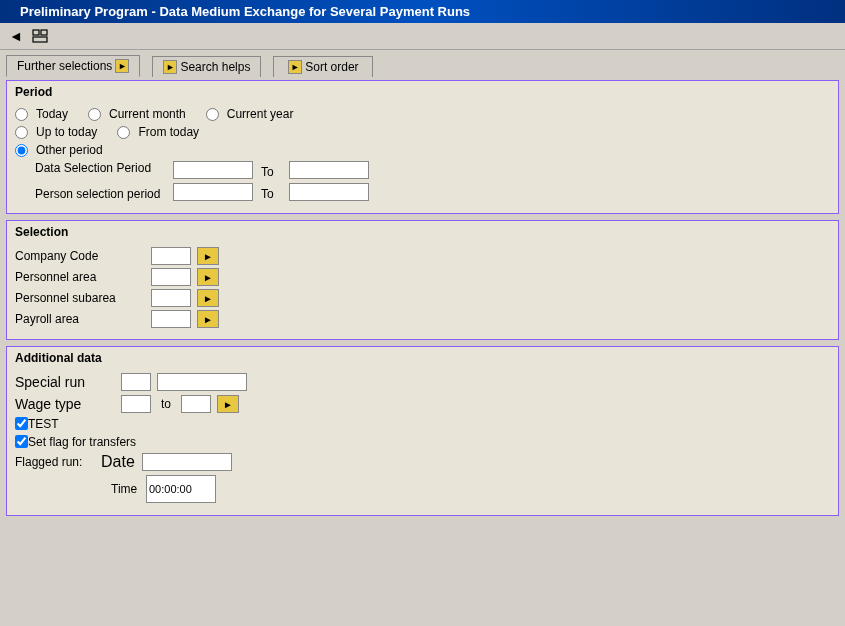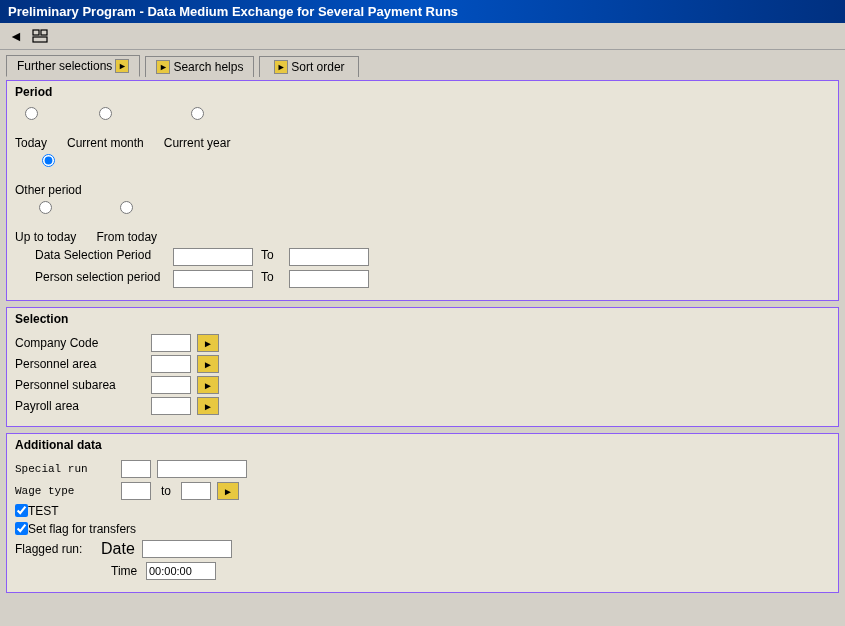--- a/index.html
+++ b/index.html
@@ -7,21 +7,21 @@
       font-family: Arial, Helvetica, sans-serif;
       font-size: 12px;
       background: #d4d0c8;
       color: #000;
     }
     .title-bar {
       background: linear-gradient(to right, #003080, #0050c0, #003080);
       color: #fff;
       font-weight: bold;
       font-size: 13px;
-      padding: 4px 8px;
+      padding: 4px 20px;
       user-select: none;
     }
     .toolbar {
       background: #d4d0c8;
       padding: 3px 6px;
       display: flex;
       align-items: center;
       gap: 4px;
       border-bottom: 1px solid #a0a0a0;
     }
@@ -45,21 +45,21 @@
     }
     .main-content {
       padding: 4px 6px;
       position: relative;
     }
     
     .tabs-row {
       display: flex;
       align-items: center;
       margin-bottom: 4px;
-      gap: 5px;
+      gap: 12px;
     }
     .tab-btn {
       background: #d4d0c8;
       border: 1px solid #888;
       border-bottom: none;
       padding: 3px 10px;
       cursor: pointer;
       font-size: 12px;
       display: flex;
       align-items: center;
@@ -101,28 +101,27 @@
     
     .period-row {
       display: flex;
       align-items: center;
       gap: 20px;
       margin-bottom: 4px;
     }
     .radio-label {
       display: flex;
       align-items: center;
-      gap: 16px;
-      cursor: pointer;
-      flex-direction: column;
+      gap: 8px;
+      cursor: pointer;
     }
     .radio-label input[type="radio"] { margin: 0; }
     .period-fields {
       display: flex;
-      align-items: flex-start;
+      align-items: flex-end;
       gap: 8px;
       margin-bottom: 4px;
       padding-left: 20px;
     }
     .period-fields label {
       min-width: 130px;
       font-size: 12px;
     }
     .period-input {
       width: 80px;
@@ -175,41 +174,40 @@
     }
     
     .add-row {
       display: flex;
       align-items: center;
       gap: 6px;
       margin-bottom: 4px;
     }
     .add-label {
       min-width: 100px;
-      font-size: 11px;
-      font-family: Liberation Mono, monospace;
+      font-size: 14px;
     }
     .add-input {
       height: 18px;
       border: 1px solid #888;
       background: #fff;
       font-size: 11px;
       padding: 1px 2px;
     }
     .add-input-sm { width: 30px; }
     .add-input-lg { width: 90px; }
     .checkbox-row {
       display: flex;
       align-items: flex-start;
       gap: 0;
       margin-bottom: 4px;
     }
     .time-input {
       width: 70px;
-      height: 18px;
+      height: 28px;
       border: 1px solid #888;
       background: #fff;
       font-size: 11px;
       padding: 1px 2px;
     }
     .repeat-row {
       display: flex;
       align-items: center;
       gap: 6px;
       margin-bottom: 4px;
@@ -285,33 +283,33 @@
         <span>Current month</span>
       </label>
       <label class="radio-label">
         <input type="radio" name="period" value="current_year" style="">
         <span>Current year</span>
       </label>
     </div>
 
     <div class="period-row">
       <label class="radio-label">
+        <input type="radio" name="period" value="up_to_today" style="">
+        <span>Up to today</span>
+      </label>
+      <label class="radio-label">
+        <input type="radio" name="period" value="from_today" style="">
+        <span>From today</span>
+      </label>
+    </div>
+
+    <div class="period-row">
+      <label class="radio-label">
         <input type="radio" name="period" value="other_period" checked="" style="">
         <span>Other period</span>
-      </label>
-    </div>
-
-    <div class="period-row">
-      <label class="radio-label">
-        <input type="radio" name="period" value="up_to_today" style="">
-        <span>Up to today</span>
-      </label>
-      <label class="radio-label">
-        <input type="radio" name="period" value="from_today" style="">
-        <span>From today</span>
       </label>
     </div>
 
     <div class="period-fields">
       <label class="period-fields" style="min-width:130px; padding-left:0;">Data Selection Period</label>
       <input type="text" class="period-input" value="" style="">
       <span class="to-label">To</span>
       <input type="text" class="period-input" value="" style="">
     </div>
 

